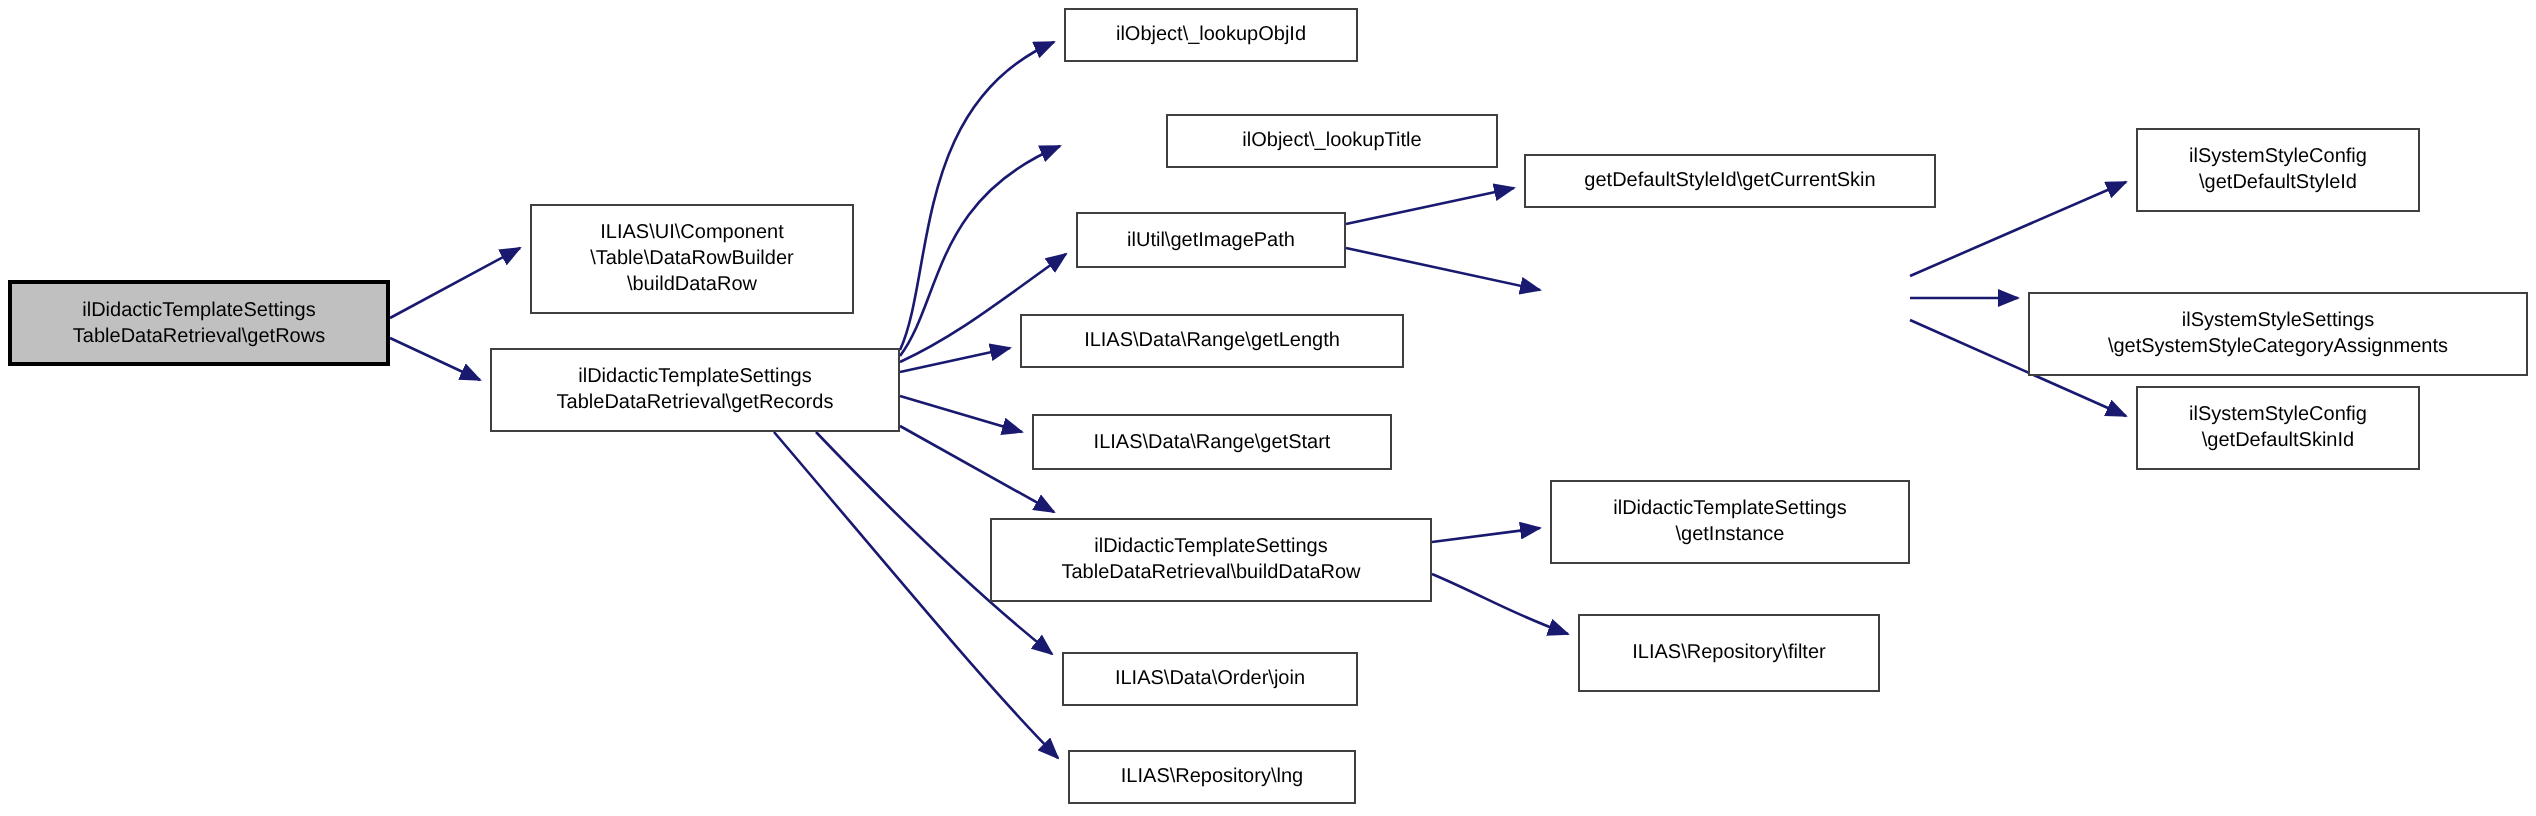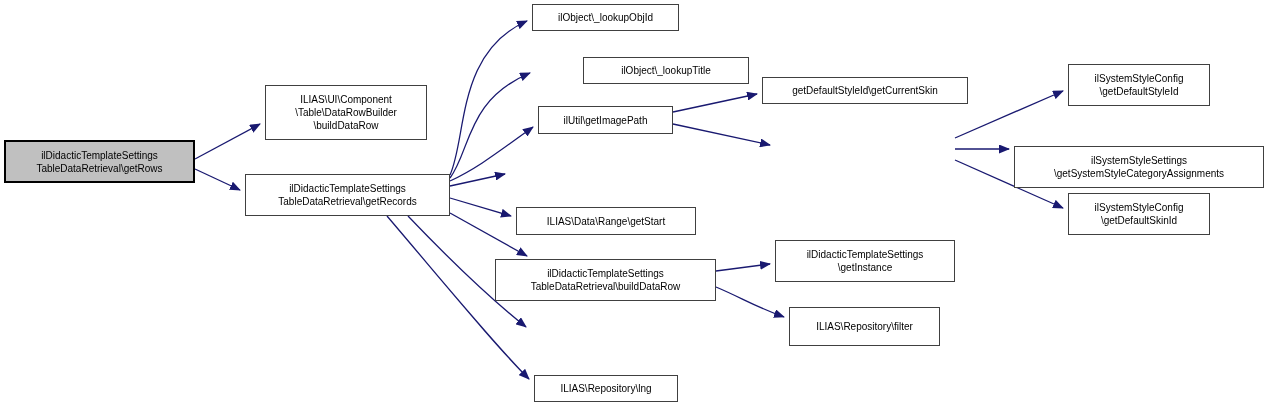--- a/index.html
+++ b/index.html
@@ -70,21 +70,21 @@
     <path class="edge" d="M955,160 L1063,208" marker-end="url(#arrow)"></path>
     <path class="edge" d="M716,271 L770,264" marker-end="url(#arrow)"></path>
     <path class="edge" d="M716,287 C742,298 756,307 784,317" marker-end="url(#arrow)"></path>
   </svg>
 
   <div class="node highlight" style="left:4px;top:140px;width:191px;height:43px;">
     <span class="ln">ilDidacticTemplateSettings</span>
     <span class="ln">TableDataRetrieval\getRows</span>
   </div>
 
-  <div class="node" style="left:265px;top:85px;width:162px;height:55px;">
+  <div class="node" style="left:265px;top:102px;width:162px;height:55px;">
     <span class="ln">ILIAS\UI\Component</span>
     <span class="ln">\Table\DataRowBuilder</span>
     <span class="ln">\buildDataRow</span>
   </div>
 
   <div class="node" style="left:245px;top:174px;width:205px;height:42px;">
     <span class="ln">ilDidacticTemplateSettings</span>
     <span class="ln">TableDataRetrieval\getRecords</span>
   </div>
 
@@ -93,30 +93,36 @@
   </div>
 
   <div class="node" style="left:535px;top:57px;width:166px;height:27px;margin-left:48px;">
     <span class="ln">ilObject\_lookupTitle</span>
   </div>
 
   <div class="node" style="left:538px;top:106px;width:135px;height:28px;">
     <span class="ln">ilUtil\getImagePath</span>
   </div>
 
+  <div class="node" style="left:510px;top:157px;width:192px;height:27px;">
+    <span class="ln">ILIAS\Data\Range\getLength</span>
+  </div>
 
   <div class="node" style="left:516px;top:207px;width:180px;height:28px;">
     <span class="ln">ILIAS\Data\Range\getStart</span>
   </div>
 
   <div class="node" style="left:495px;top:259px;width:221px;height:42px;">
     <span class="ln">ilDidacticTemplateSettings</span>
     <span class="ln">TableDataRetrieval\buildDataRow</span>
   </div>
 
+  <div class="node" style="left:531px;top:326px;width:148px;height:27px;">
+    <span class="ln">ILIAS\Data\Order\join</span>
+  </div>
 
   <div class="node" style="left:534px;top:375px;width:144px;height:27px;">
     <span class="ln">ILIAS\Repository\lng</span>
   </div>
 
   <div class="node" style="left:762px;top:77px;width:206px;height:27px;">
     <span class="ln">getDefaultStyleId\getCurrentSkin</span>
   </div>
 
 

